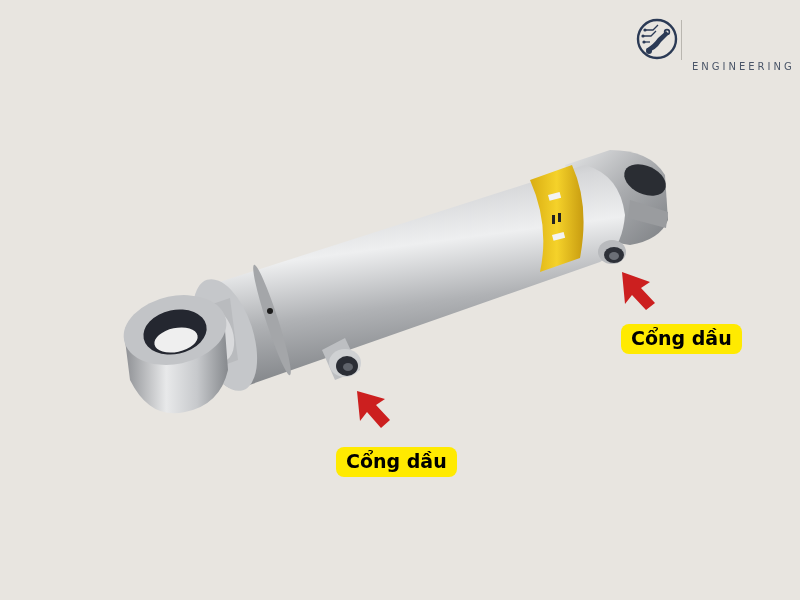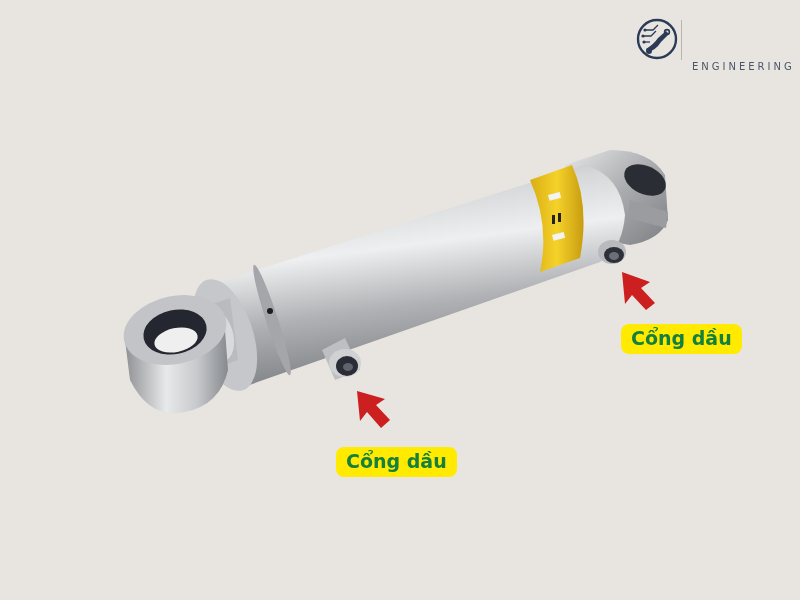--- a/index.html
+++ b/index.html
@@ -19,21 +19,21 @@
   .logo-sub {
     position: absolute; left: 56px; top: 47px;
     font-family: "DejaVu Sans", sans-serif;
     font-size: 10px; letter-spacing: 3px; color: #4a5568;
   }
   .logo-divider { position: absolute; left: 45px; top: 6px; width: 1px; height: 40px; background: #b9b6b0; }
   .label {
     position: absolute; background: #ffea00; border-radius: 8px;
     padding: 3px 10px 5px 10px;
     font-family: "DejaVu Sans", sans-serif; font-weight: bold;
-    font-size: 19px; color: #15803d; white-space: nowrap;
+    font-size: 19px; color: #000000; white-space: nowrap;
   }
   .label-right { left: 621px; top: 324px; }
   .label-left { left: 336px; top: 447px; }
 </style>
 </head>
 <body>
 
 <svg class="canvas" viewBox="0 0 800 600" xmlns="http://www.w3.org/2000/svg">
   <defs>
     <linearGradient id="barrel" x1="0" y1="0" x2="0.25" y2="1">

